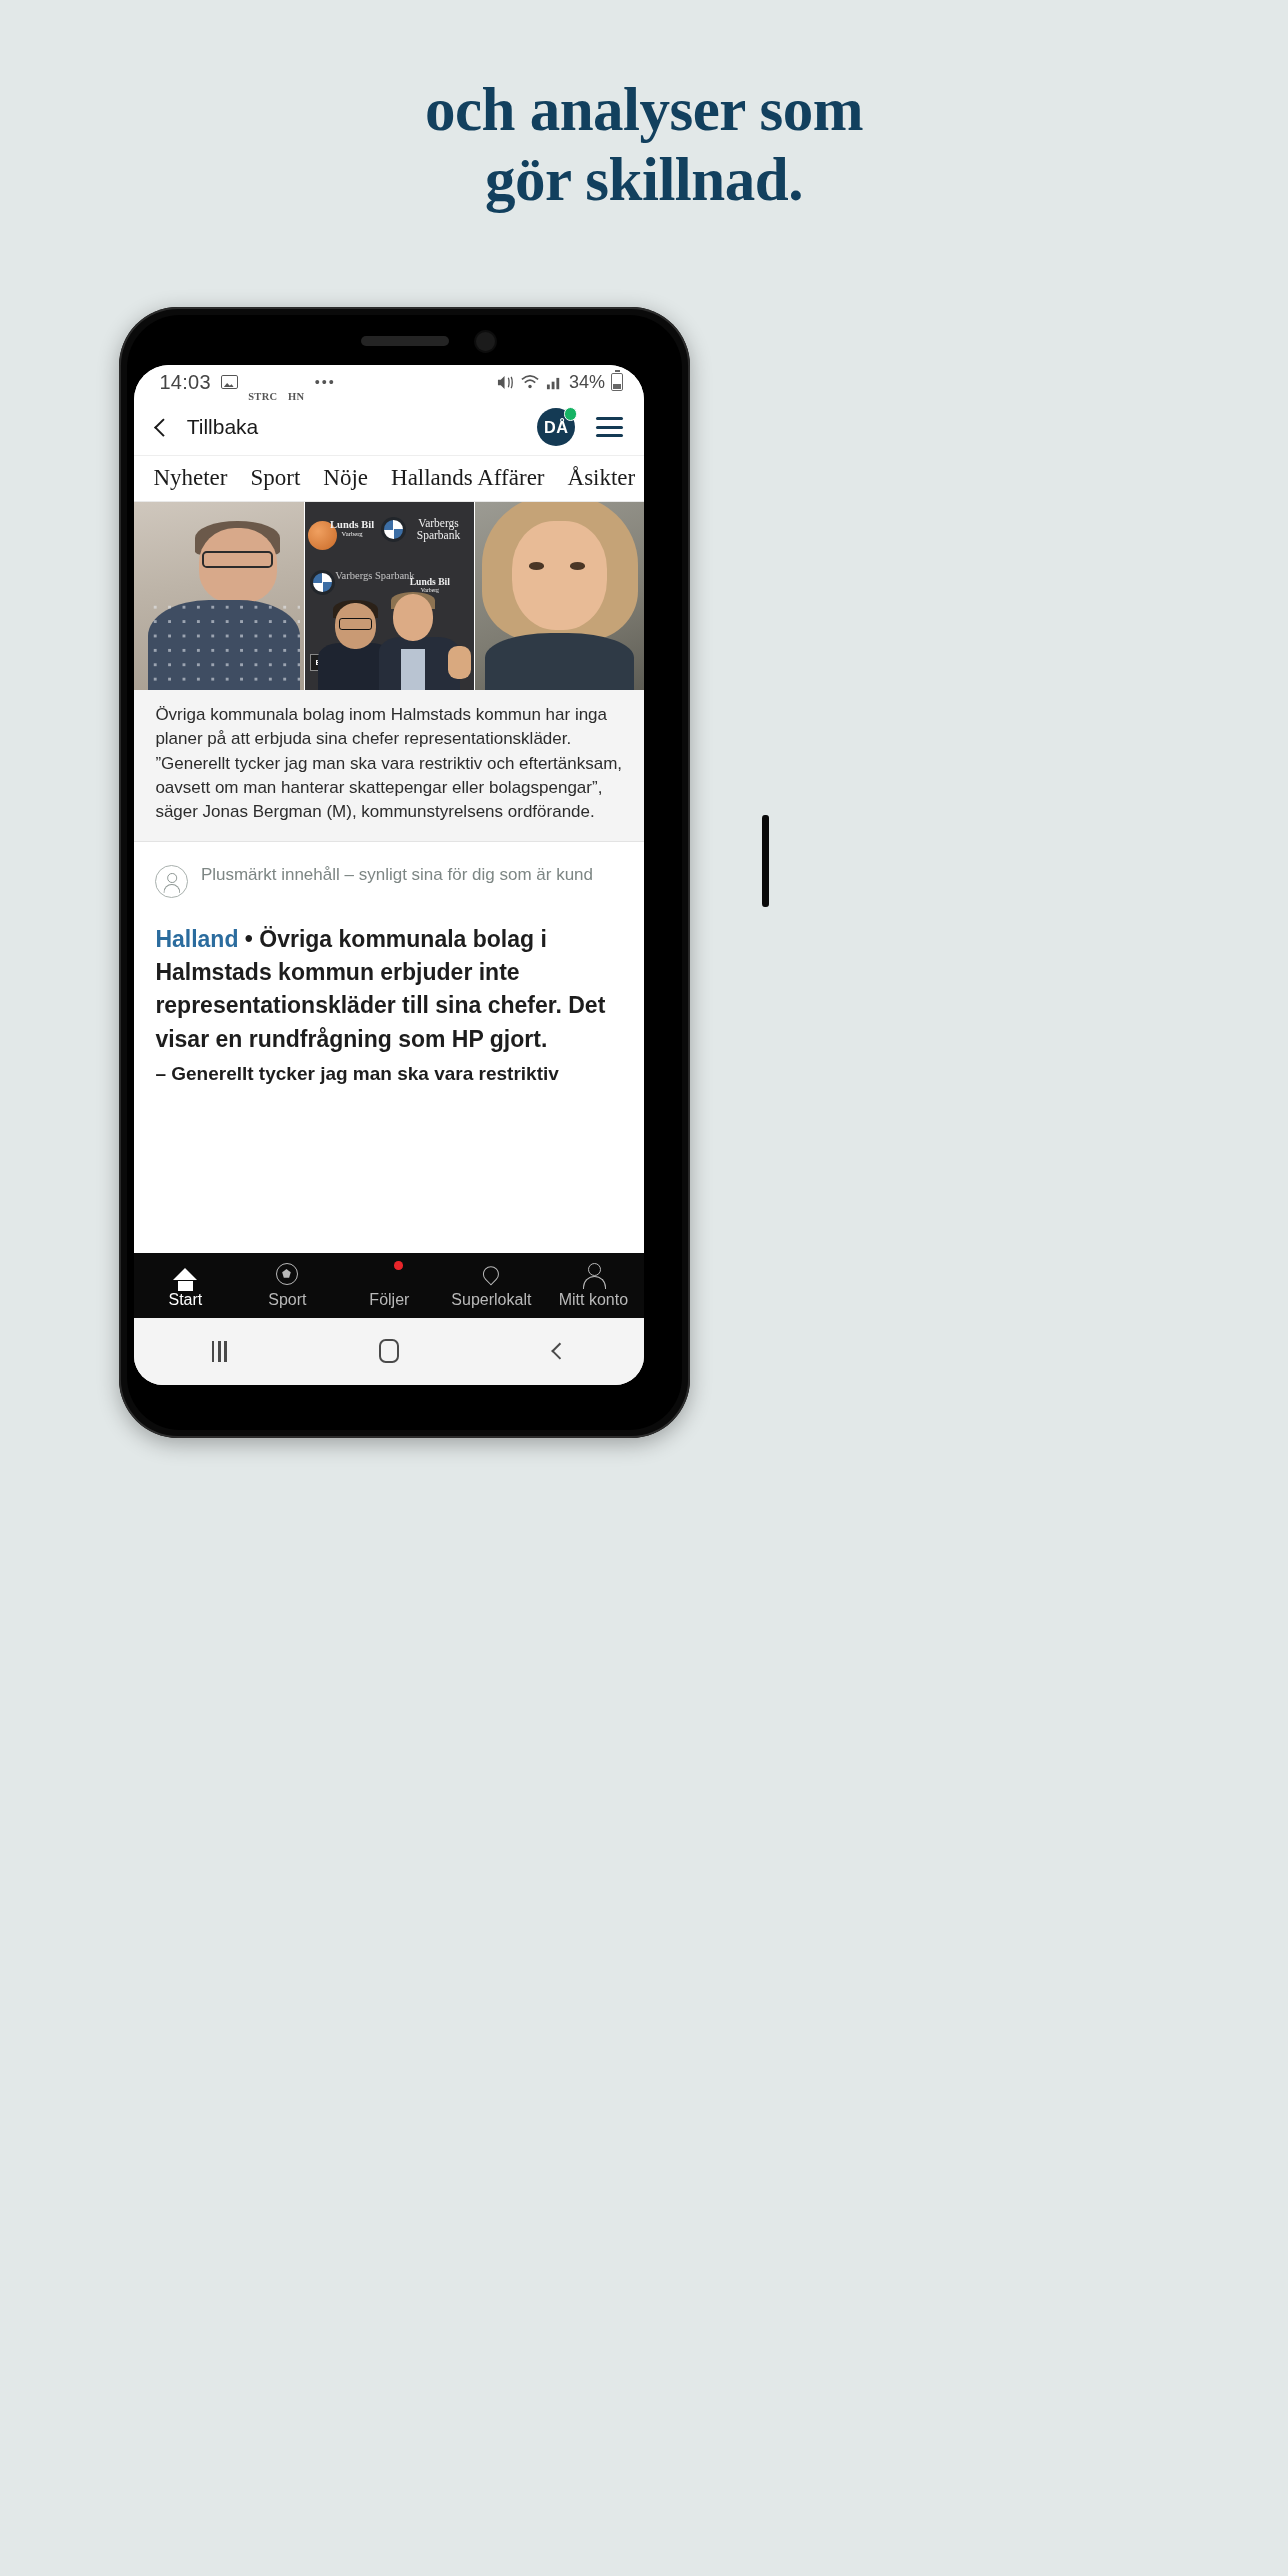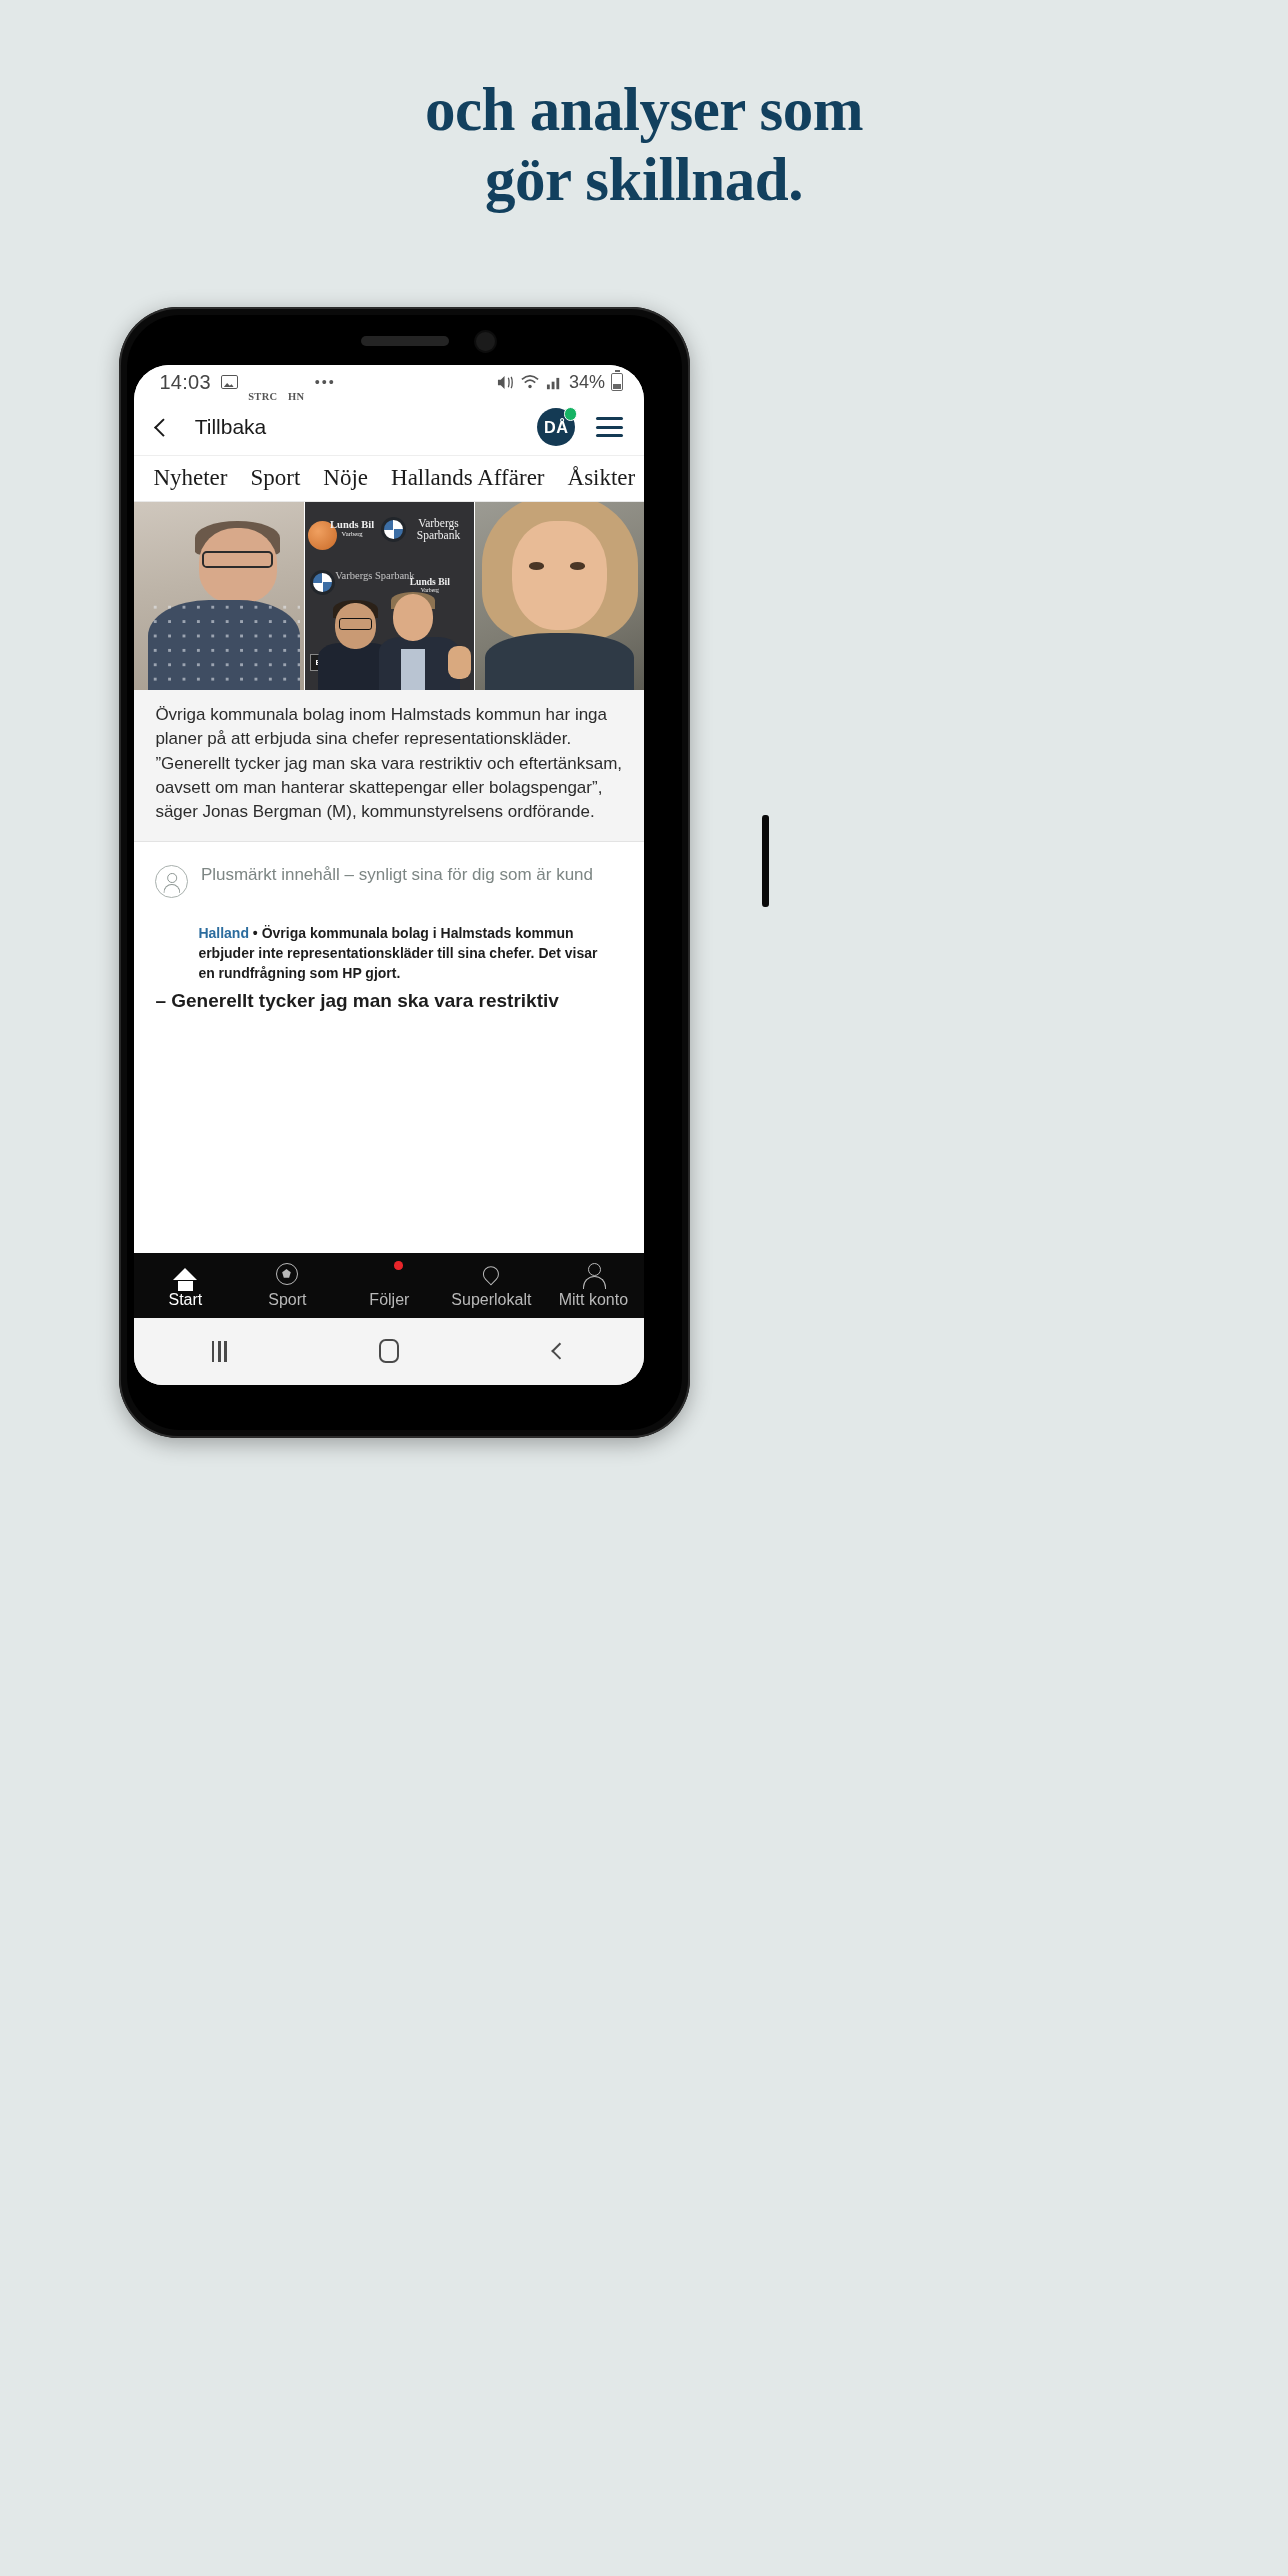--- a/index.html
+++ b/index.html
@@ -112,21 +112,21 @@
   .appbar {
     height: 56px; display: flex; align-items: center;
     padding: 0 21px 0 17px; background: #fff;
     border-bottom: 1px solid #eee;
   }
   .chev-back {
     width: 12.5px; height: 12.5px;
     border-left: 2.4px solid #1a1a1a; border-bottom: 2.4px solid #1a1a1a;
     transform: rotate(45deg); margin-right: 17px; margin-left: 5.8px;
   }
-  .back-label { font-size: 21px; color: #1a1a1a; flex: 1; margin-left: 8px; }
+  .back-label { font-size: 21px; color: #1a1a1a; flex: 1; }
   .avatar {
     width: 38px; height: 38px; border-radius: 50%;
     background: #143a54; color: #fff;
     display: flex; align-items: center; justify-content: center;
     font-size: 16.3px; font-weight: 700; letter-spacing: 0.5px;
     position: relative; margin-right: 21px;
   }
   .avatar-dot {
     position: absolute; top: -1px; right: -1.9px;
     width: 13.4px; height: 13.4px; border-radius: 50%;
@@ -255,21 +255,21 @@
     border-radius:8.6px 8.6px 0 0;
   }
   .plus-text { font-size: 17px; line-height: 1.38; color: #7d8684; }
   .art-head {
     font-family: "Liberation Serif", serif;
     font-weight: 700; font-size: 36px; line-height: 1.1;
     color: #162634; padding: 13.4px 19px 0 21px; letter-spacing: -0.3px;
   }
   .art-lead {
     padding: 19px 37px 0 21px;
-    font-size: 14px; line-height: 1.45; font-weight: 700; color: #1d1d1d; margin-left: 43px;
+    font-size: 23px; line-height: 1.45; font-weight: 700; color: #1d1d1d;
   }
   .loc { color: #2b6c9e; }
   .art-lead2 {
     padding: 3.8px 19px 15.3px 21px;
     font-size: 19px; line-height: 1.45; font-weight: 700; color: #1d1d1d;
   }
 
   
   .tabbar {
     position: absolute; left: 0; bottom: 67px; width: 100%;

